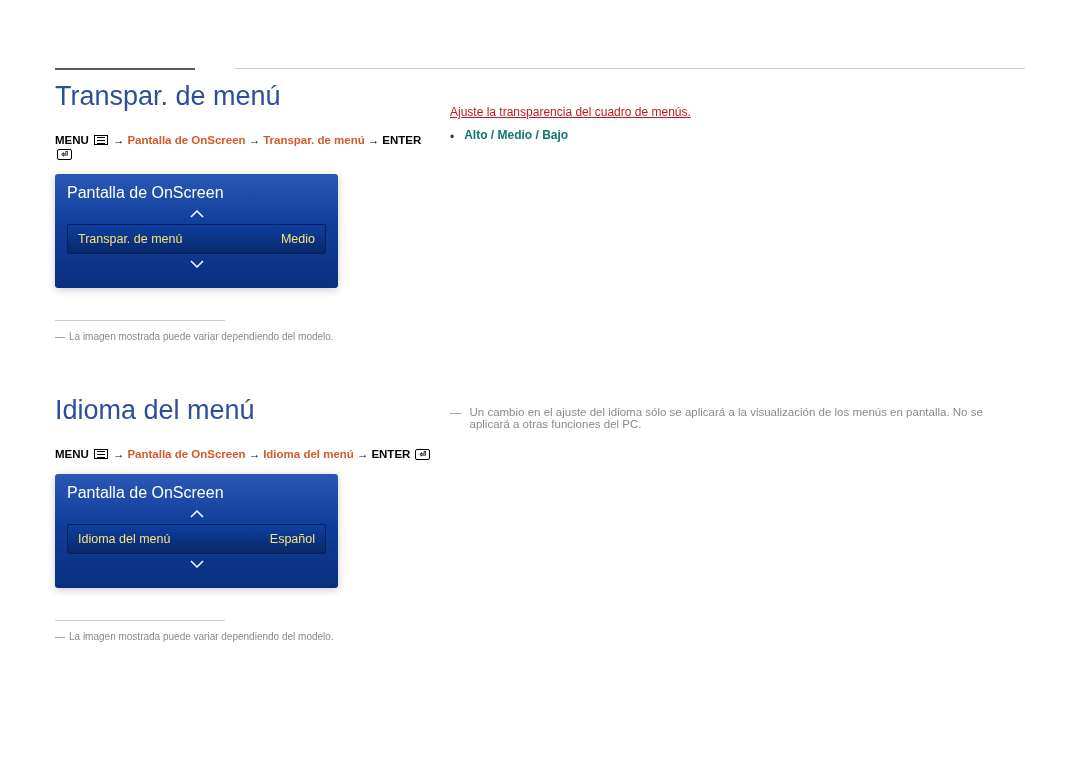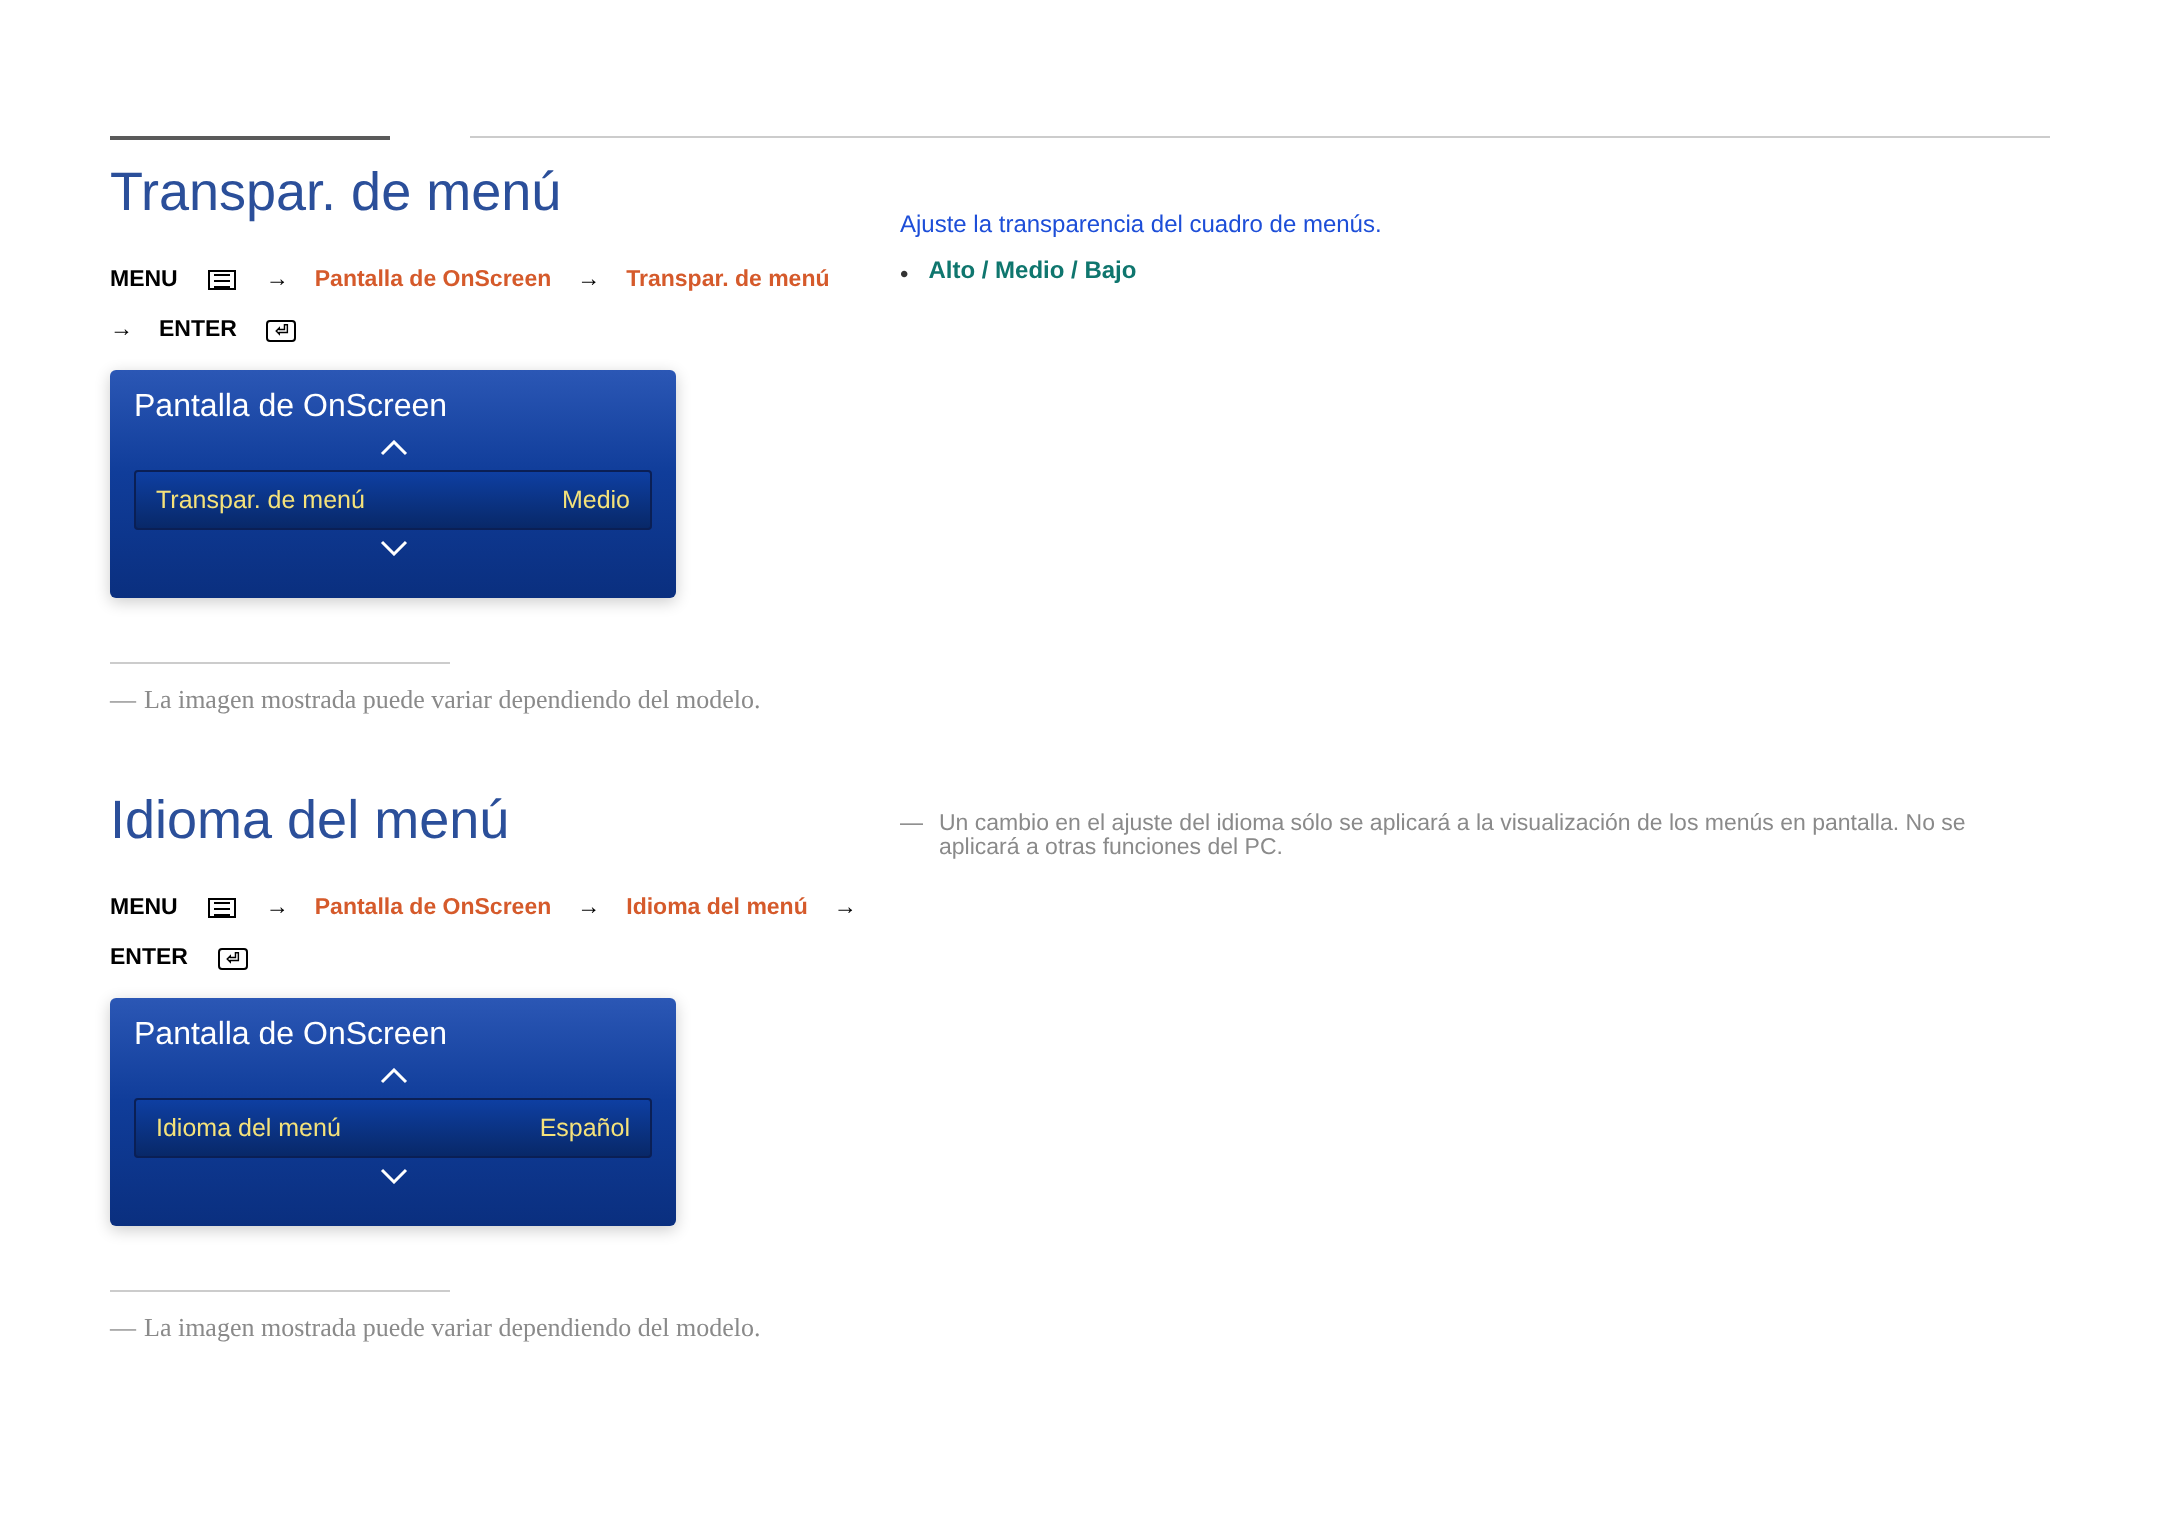--- a/index.html
+++ b/index.html
@@ -49,21 +49,21 @@
     margin-bottom: 22px;
   }
   .breadcrumb {
     font-size: 11.5px;
     font-weight: 700;
     color: #000;
     margin-bottom: 14px;
     display: flex;
     align-items: center;
     flex-wrap: wrap;
-    gap: 13px;
+    gap: 3px;
   }
   .breadcrumb .accent { color: #d55a2b; font-weight: 700; }
   .breadcrumb .arrow { color: #000; font-weight: 400; }
   .menu-icon {
     display: inline-flex;
     width: 14px; height: 10px;
     border: 1px solid #000;
     align-items: center;
     justify-content: center;
     position: relative;
@@ -118,30 +118,30 @@
   .menu-row .value { color: #f5e27a; }
 
   .divider-line {
     width: 170px;
     height: 1px;
     background: #ccc;
     margin-top: 32px;
     margin-bottom: 10px;
   }
   .footnote {
-    font-size: 13px;
+    font-size: 10px;
     color: #8a8a8a;
-    font-family: Liberation Serif, serif;
   }
   .footnote-dash { color: #8a8a8a; margin-right: 4px; }
 
   .right-text {
     font-size: 12px;
-    color: #1d4ed8;
+    color: #b91c1c;
     line-height: 1.7;
+    text-decoration: underline;
   }
   .bullet-line {
     display: flex;
     align-items: flex-start;
     gap: 10px;
     margin-top: 6px;
     font-size: 12px;
   }
   .bullet-dot { color: #333; line-height: 1.6; }
   .bullet-accent { color: #0f766e; font-weight: 700; }

